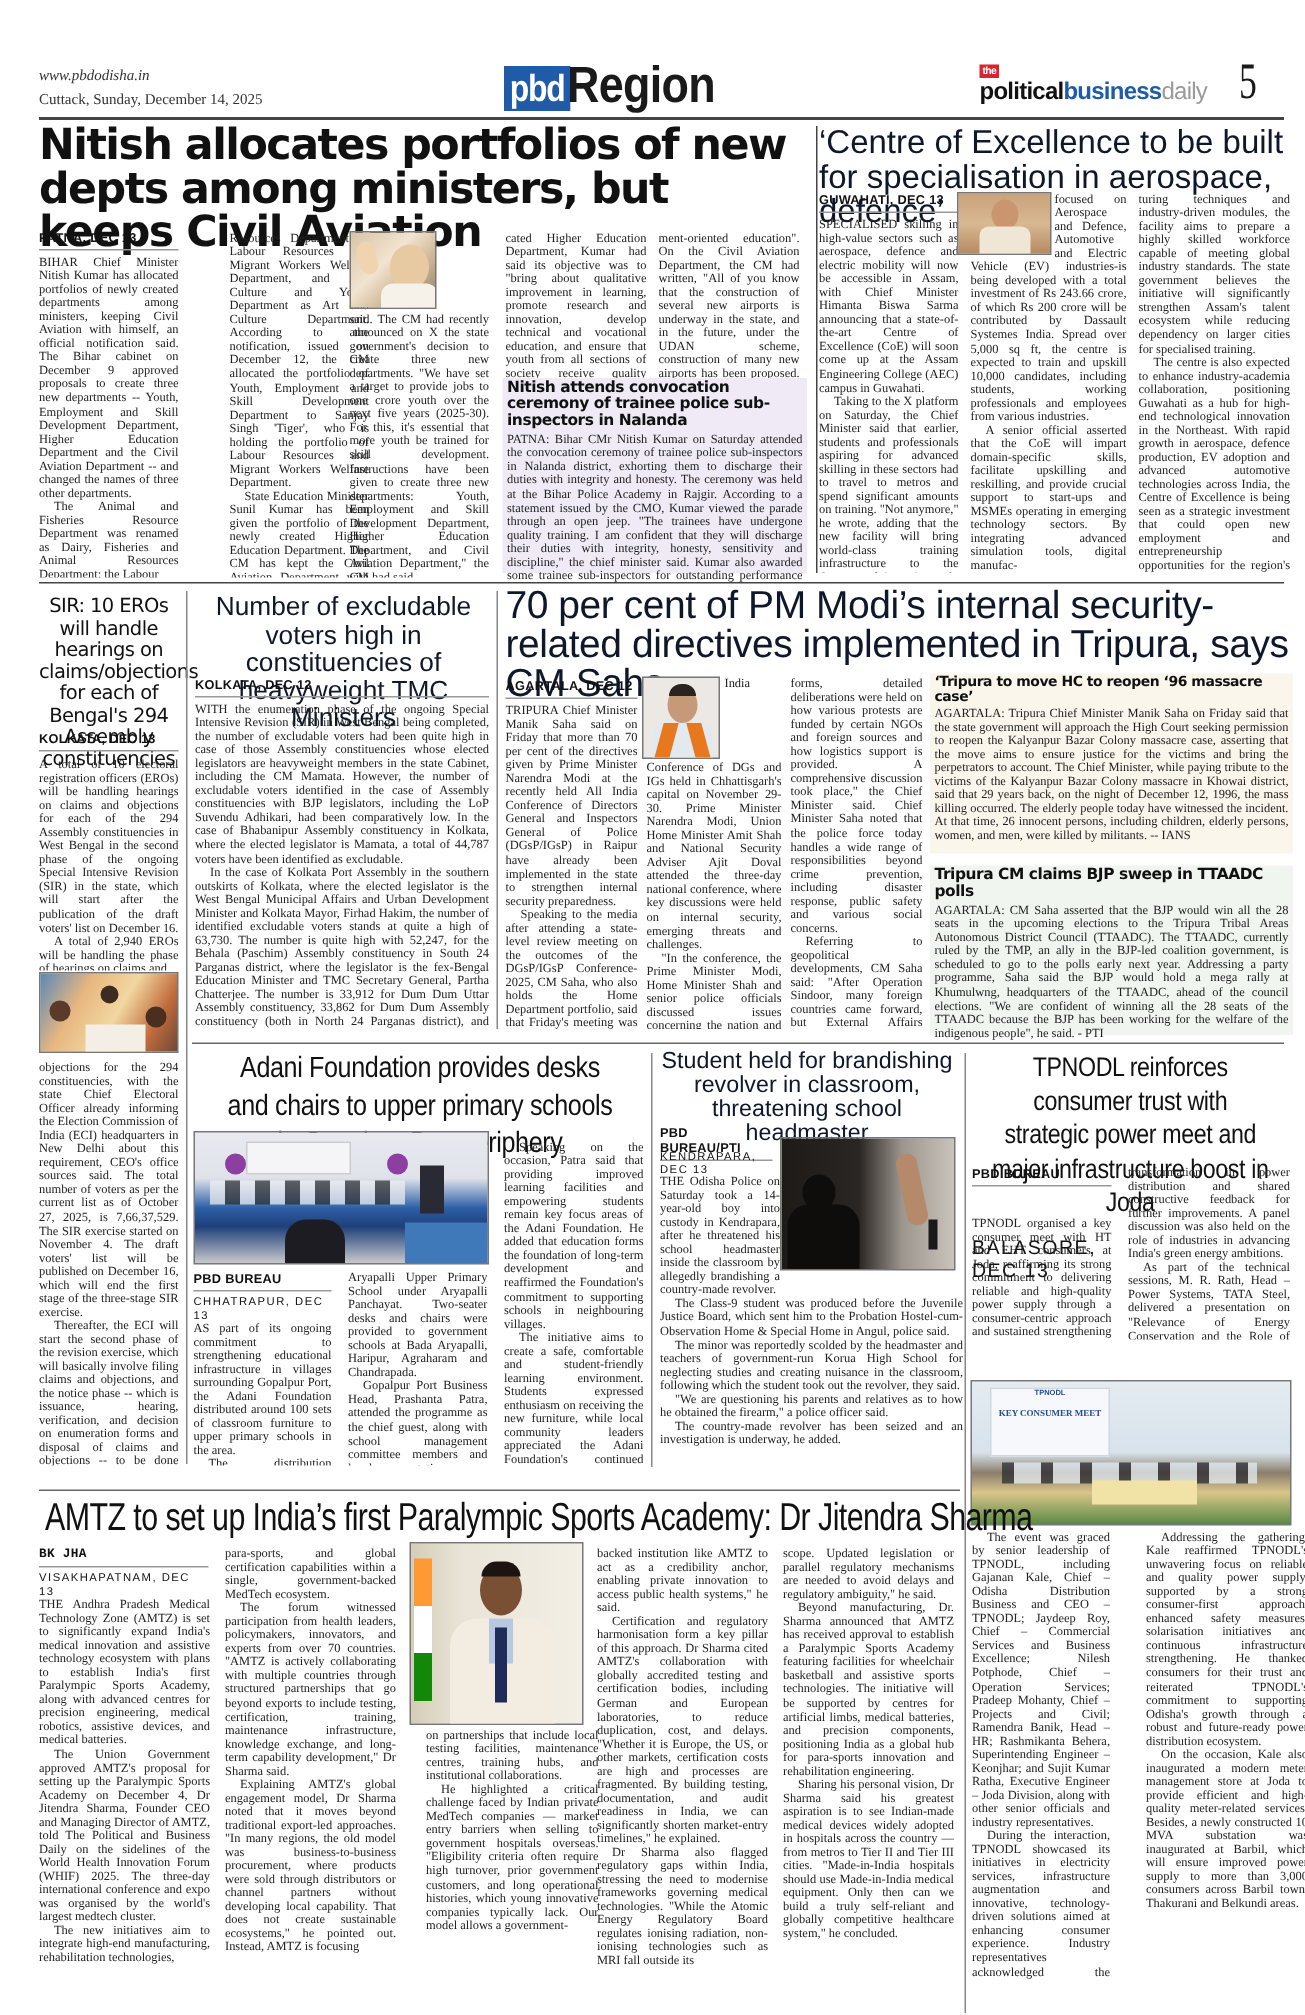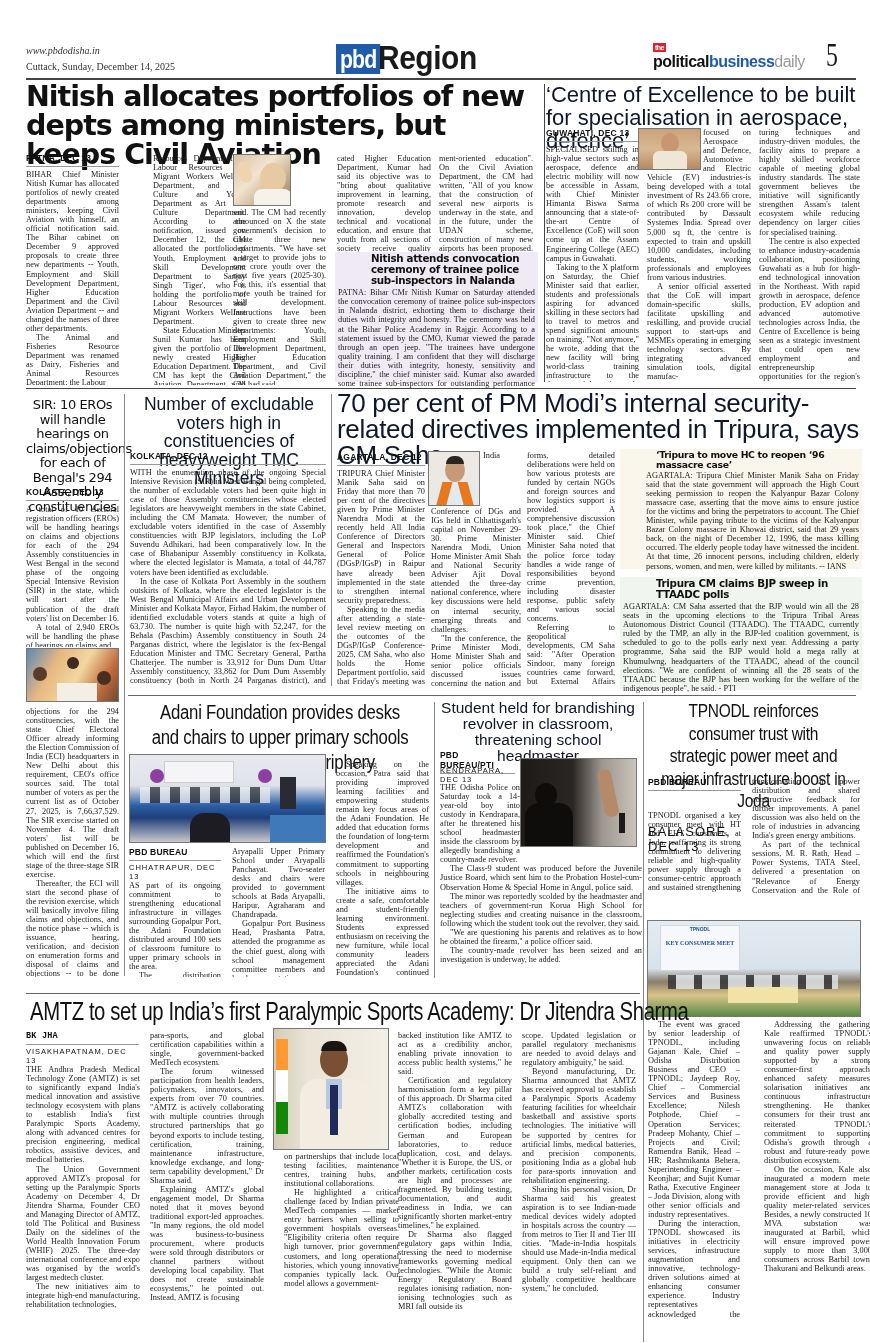--- a/index.html
+++ b/index.html
@@ -36,21 +36,21 @@
 
   .body { font-family: "Liberation Serif", serif; font-size: 8.3px; line-height: 9.05px; text-align: justify; color: #222; overflow: hidden; hyphens: auto; }
   .body p { text-indent: 10px; }
   .body p.first { text-indent: 0; }
 
   .photo { position: absolute; overflow: hidden; border: 1px solid #777; }
 
   .box-lilac { background: #efeaf5; }
   .box-cream { background: #fbf6ec; }
   .box-mint { background: #f0f5ef; }
-  .box-title { font-family: "DejaVu Sans", sans-serif; font-weight: bold; color: #111; line-height: 1.08; letter-spacing: -0.3px; margin-left: 33px; }
+  .box-title { font-family: "DejaVu Sans", sans-serif; font-weight: bold; color: #111; line-height: 1.08; letter-spacing: -0.3px; }
 </style>
 </head>
 <body>
 
 <div class="abs mast-url">www.pbdodisha.in</div>
 <div class="abs mast-date">Cuttack, Sunday, December 14, 2025</div>
 <div class="abs logo-box">pbd</div>
 <div class="abs section-title">Region</div>
 <div class="abs brand">
   <span class="the">the</span><span class="p1">political</span><span class="p2">business</span><span class="p3">daily</span>
@@ -162,21 +162,21 @@
   <p class="first">India Conference of DGs and IGs held in Chhattisgarh's capital on November 29-30. Prime Minister Narendra Modi, Union Home Minister Amit Shah and National Security Adviser Ajit Doval attended the three-day national conference, where key discussions were held on internal security, emerging threats and challenges.</p>
   <p>"In the conference, the Prime Minister Modi, Home Minister Shah and senior police officials discussed issues concerning the nation and some specific states. As internal security continues to face multiple threats and crimes are taking new</p>
 </div>
 <div class="abs body" style="left:527px;top:451px;width:88px;height:235px;">
   <p class="first">forms, detailed deliberations were held on how various protests are funded by certain NGOs and foreign sources and how logistics support is provided. A comprehensive discussion took place," the Chief Minister said. Chief Minister Saha noted that the police force today handles a wide range of responsibilities beyond crime prevention, including disaster response, public safety and various social concerns.</p>
   <p>Referring to geopolitical developments, CM Saha said: "After Operation Sindoor, many foreign countries came forward, but External Affairs Minister S. Jaishankar made it clear that India needs partners, not suggestions. -- IANS</p>
 </div>
 
 <div class="abs box-cream" style="left:620px;top:449px;width:242px;height:120px;padding:1px 3px;">
   <div class="box-title" style="font-size:9.3px;">‘Tripura to move HC to reopen ‘96 massacre case’</div>
-  <div class="body" style="margin-top:1px;height:104px;margin-left:23px;">
+  <div class="body" style="margin-top:1px;height:104px;">
     <p class="first">AGARTALA: Tripura Chief Minister Manik Saha on Friday said that the state government will approach the High Court seeking permission to reopen the Kalyanpur Bazar Colony massacre case, asserting that the move aims to ensure justice for the victims and bring the perpetrators to account. The Chief Minister, while paying tribute to the victims of the Kalyanpur Bazar Colony massacre in Khowai district, said that 29 years back, on the night of December 12, 1996, the mass killing occurred. The elderly people today have witnessed the incident. At that time, 26 innocent persons, including children, elderly persons, women, and men, were killed by militants. -- IANS</p>
   </div>
 </div>
 
 <div class="abs box-mint" style="left:620px;top:577px;width:242px;height:113px;padding:1px 3px;">
   <div class="box-title" style="font-size:10.3px;">Tripura CM claims BJP sweep in TTAADC polls</div>
   <div class="body" style="margin-top:2px;height:96px;">
     <p class="first">AGARTALA: CM Saha asserted that the BJP would win all the 28 seats in the upcoming elections to the Tripura Tribal Areas Autonomous District Council (TTAADC). The TTAADC, currently ruled by the TMP, an ally in the BJP-led coalition government, is scheduled to go to the polls early next year. Addressing a party programme, Saha said the BJP would hold a mega rally at Khumulwng, headquarters of the TTAADC, ahead of the council elections. "We are confident of winning all the 28 seats of the TTAADC because the BJP has been working for the welfare of the indigenous people", he said. - PTI</p>
   </div>
 </div>

